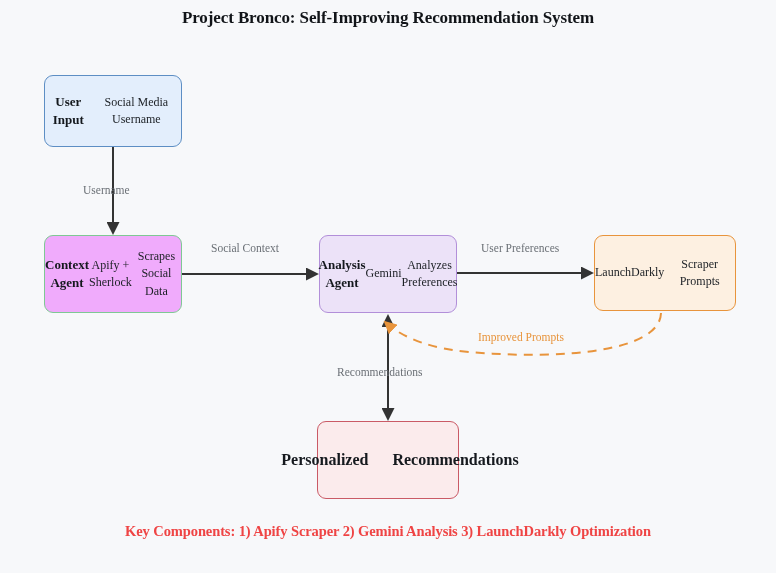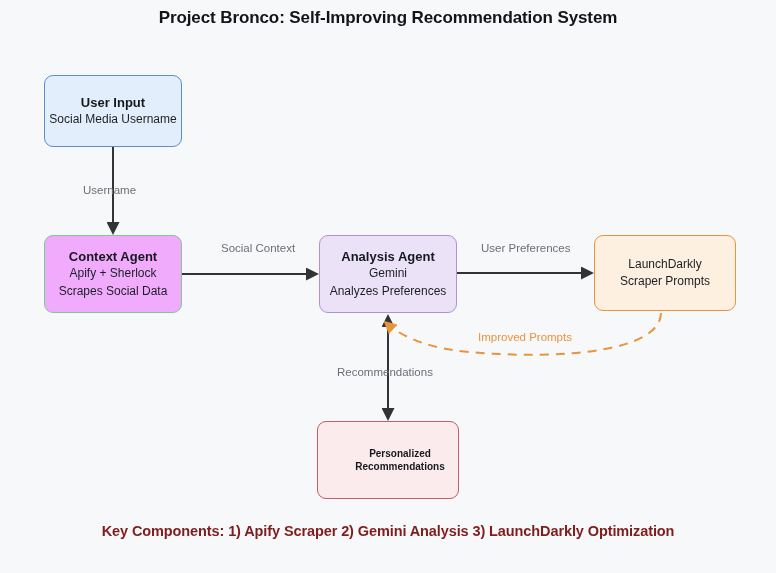--- a/index.html
+++ b/index.html
@@ -10,20 +10,21 @@
     width: 776px;
     height: 573px;
     background: #f7f8fa;
     font-family: "Liberation Sans", sans-serif;
     overflow: hidden;
   }
   #canvas {
     position: relative;
     width: 776px;
     height: 573px;
+    font-family: Liberation Serif, serif;
   }
   #edge-layer {
     position: absolute;
     left: 0;
     top: 0;
     width: 776px;
     height: 573px;
   }
 
   .title {
@@ -38,51 +39,51 @@
     letter-spacing: -0.1px;
   }
   .footer {
     position: absolute;
     left: 0;
     top: 523px;
     width: 776px;
     text-align: center;
     font-size: 14.5px;
     font-weight: bold;
-    color: #7f1d1d;
+    color: #ef4444;
     letter-spacing: -0.1px;
   }
 
   .node {
     position: absolute;
     box-sizing: border-box;
     border-radius: 9px;
     border-width: 1.6px;
     border-style: solid;
     display: flex;
-    flex-direction: column;
+    flex-direction: row;
     align-items: center;
     justify-content: center;
     text-align: center;
     z-index: 2;
   }
   .node .n-title {
     font-size: 13px;
     font-weight: bold;
     color: #15191e;
     line-height: 1.35;
   }
   .node .n-sub {
     font-size: 12px;
     font-weight: normal;
     color: #1b1f24;
     line-height: 1.45;
   }
   .node.two-bold .n-title {
-    font-size: 10px;
+    font-size: 16px;
     font-weight: bold;
     padding-left: 24px;
   }
 
   #node-user-input    { left: 44px;  top: 75px;  width: 138px; height: 72px;
                         background: #e3eefc; border-color: #5d8ec4; }
   #node-context-agent { left: 44px;  top: 235px; width: 138px; height: 78px;
                         background: #f0abfc; border-color: #7fc894; }
   #node-analysis-agent{ left: 319px; top: 235px; width: 138px; height: 78px;
                         background: #ece2f8; border-color: #b28fd9; text-align: center; }
@@ -94,21 +95,21 @@
   .edge-label {
     position: absolute;
     font-size: 11.5px;
     color: #6b7076;
     white-space: nowrap;
     z-index: 3;
   }
   .edge-label.accent { color: #e8943c; }
 
   #label-username        { left: 83px;  top: 184px; }
-  #label-social-context  { left: 221px; top: 242px; text-align: right; }
+  #label-social-context  { left: 211px; top: 242px; text-align: right; }
   #label-user-preferences{ left: 481px; top: 242px; }
   #label-recommendations { left: 337px; top: 366px; }
   #label-improved-prompts{ left: 478px; top: 331px; }
 </style>
 </head>
 <body>
 
 <div id="canvas">
 
   <div class="title">Project Bronco: Self-Improving Recommendation System</div>

